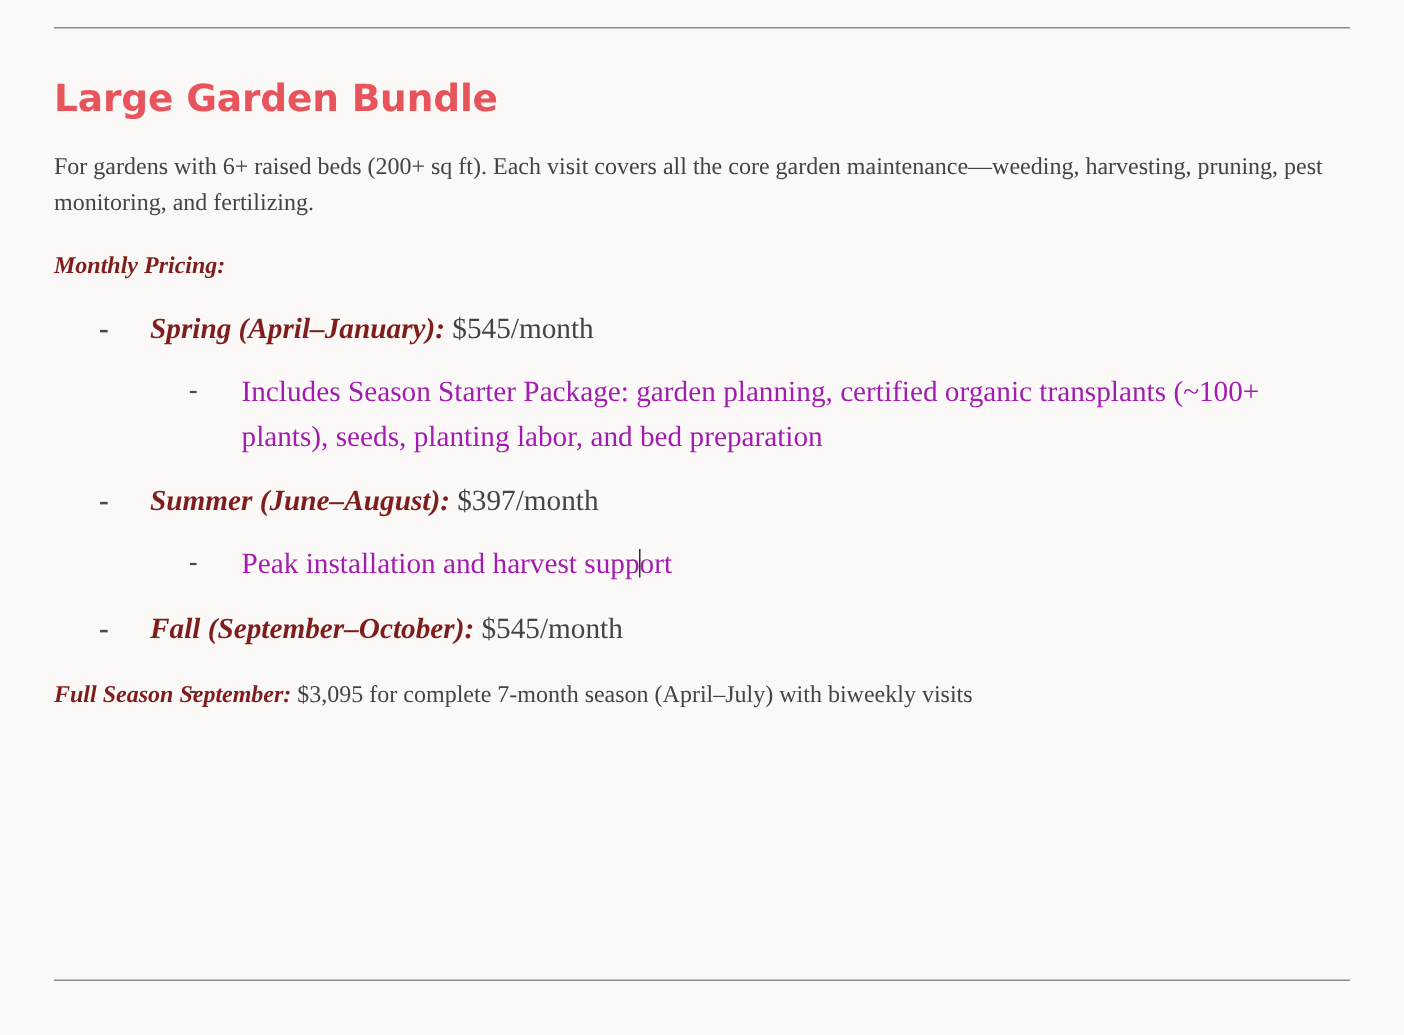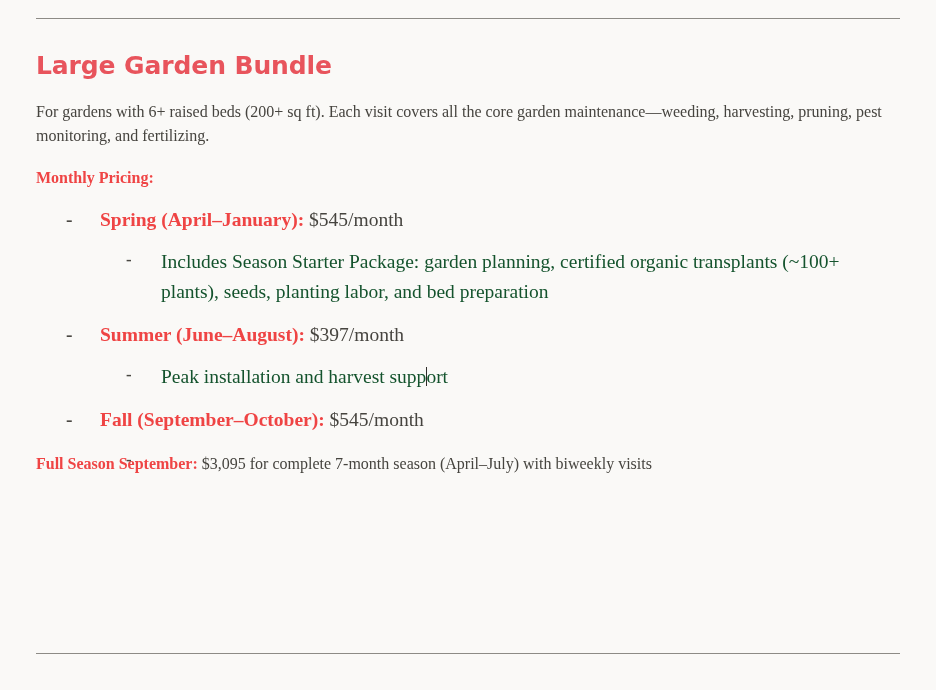--- a/index.html
+++ b/index.html
@@ -58,21 +58,22 @@
     margin: 0 0 18px 0;
     font-size: 16px;
     line-height: 1.52;
     color: #46443f;
   }
 
   p.para.tight { margin-bottom: 14px; }
 
   .lead {
     font-weight: bold;
-    color: #ef4444;
+    color: #7f1d1d;
+    font-style: italic;
   }
 
   
   ul.lvl1 {
     list-style: none;
     margin: 0 0 14px 0;
     padding: 0;
   }
   ul.lvl1 > li.item {
     position: relative;
@@ -105,21 +106,21 @@
     font-size: 19.5px;
     line-height: 1.52;
     color: #4a4843;
     font-weight: bold;
   }
   ul.lvl2 > li.item > .dash {
     left: 26px;
     font-size: 17px;
   }
 
-  .subtext { color: #14532d; }
+  .subtext { color: #a21caf; }
 
   
   .caret {
     display: inline-block;
     width: 1.5px;
     height: 0.95em;
     background: #2e2c29;
     vertical-align: -0.14em;
     margin: 0 -0.75px;
   }

